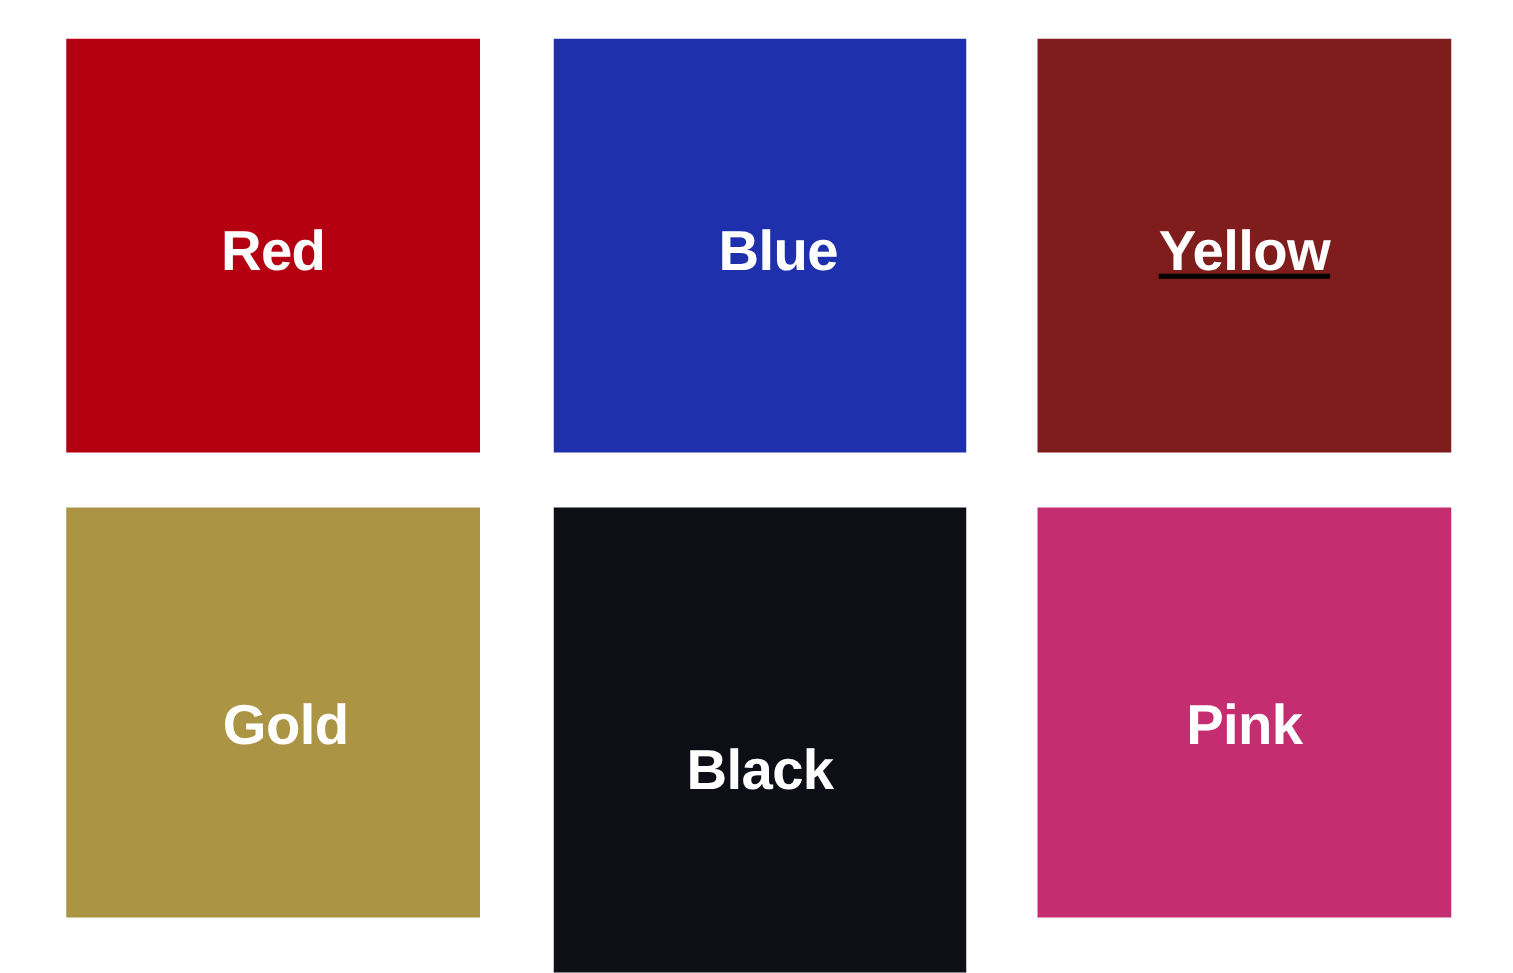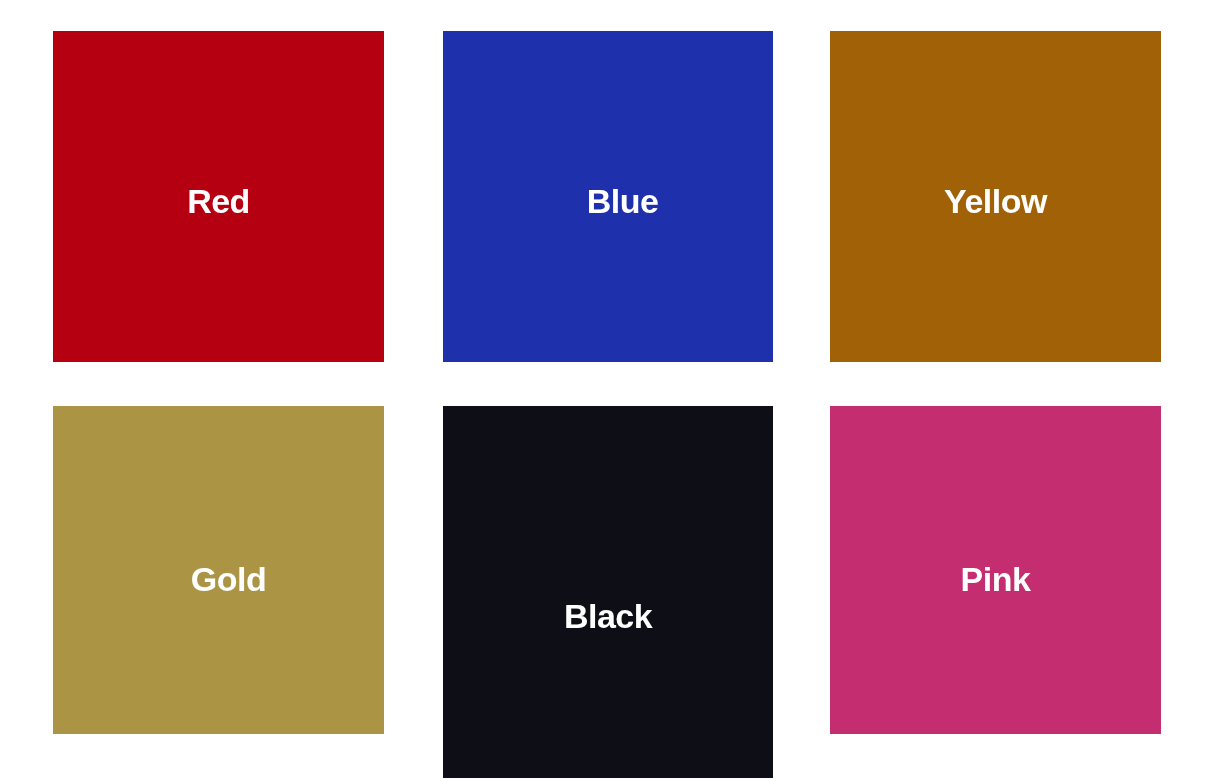--- a/index.html
+++ b/index.html
@@ -23,21 +23,21 @@
     position: absolute;
     display: flex;
     align-items: center;
     justify-content: center;
     box-sizing: border-box;
   }
   .swatch-label {
     color: #ffffff;
     font-family: "Liberation Sans", "DejaVu Sans", sans-serif;
     font-weight: bold;
-    font-size: 34px;
+    font-size: 45px;
     line-height: 1;
     letter-spacing: -0.5px;
     white-space: nowrap;
     -webkit-font-smoothing: antialiased;
   }
   
   #tile-red    { left: 53px;  top: 31px;  width: 331px; height: 331px; background: #b50011; }
   #tile-blue   { left: 443px; top: 31px;  width: 330px; height: 331px; background: #1f30ac; padding-left: 29px; }
   #tile-yellow { left: 830px; top: 31px;  width: 331px; height: 331px; background: #f2e013; }
   
@@ -58,21 +58,21 @@
 <div class="swatch-board">
 
   <div class="swatch-tile" id="tile-red" style="background: rgb(181, 0, 17);">
     <span class="swatch-label" style="color: rgb(255, 255, 255);">Red</span>
   </div>
 
   <div class="swatch-tile" id="tile-blue" style="background: rgb(31, 48, 172);">
     <span class="swatch-label" style="color: rgb(255, 255, 255);">Blue</span>
   </div>
 
-  <div class="swatch-tile" id="tile-yellow" style="background: #a16207;">
+  <div class="swatch-tile" id="tile-yellow" style="background: #7f1d1d; text-decoration: underline;">
     <span class="swatch-label" style="color: rgb(255, 255, 255);">Yellow</span>
   </div>
 
   <div class="swatch-tile" id="tile-gold" style="background: rgb(171, 148, 67); padding-left: 20px;">
     <span class="swatch-label" style="color: rgb(255, 255, 255);">Gold</span>
   </div>
 
   <div class="swatch-tile" id="tile-black" style="background: rgb(14, 15, 22);">
     <span class="swatch-label" style="color: rgb(255, 255, 255);">Black</span>
   </div>

